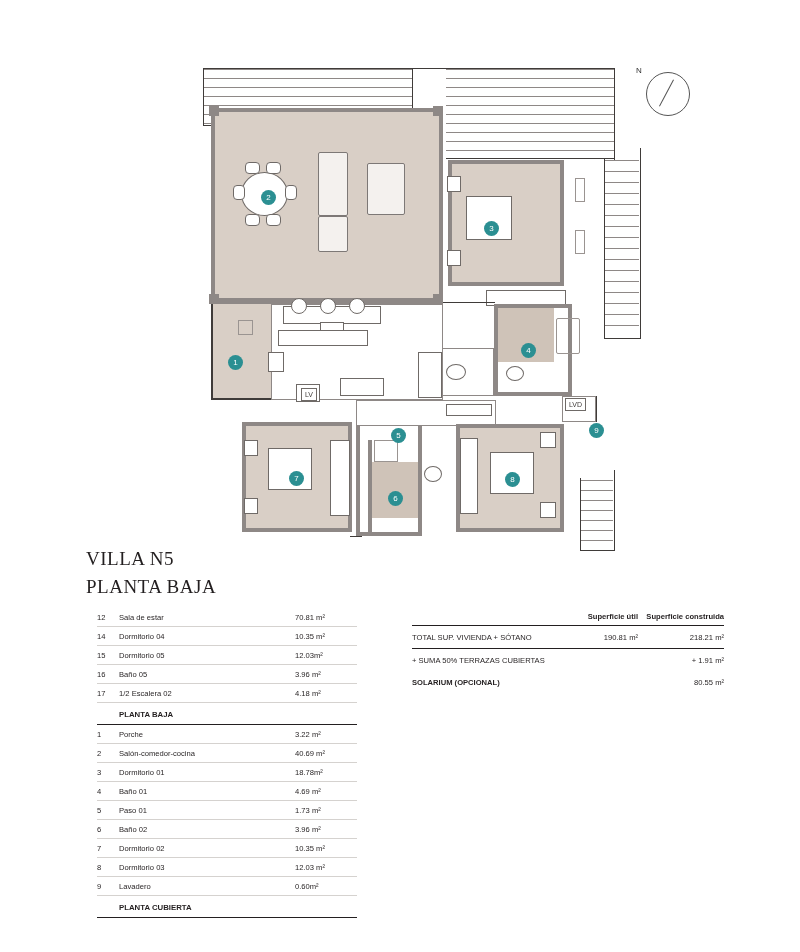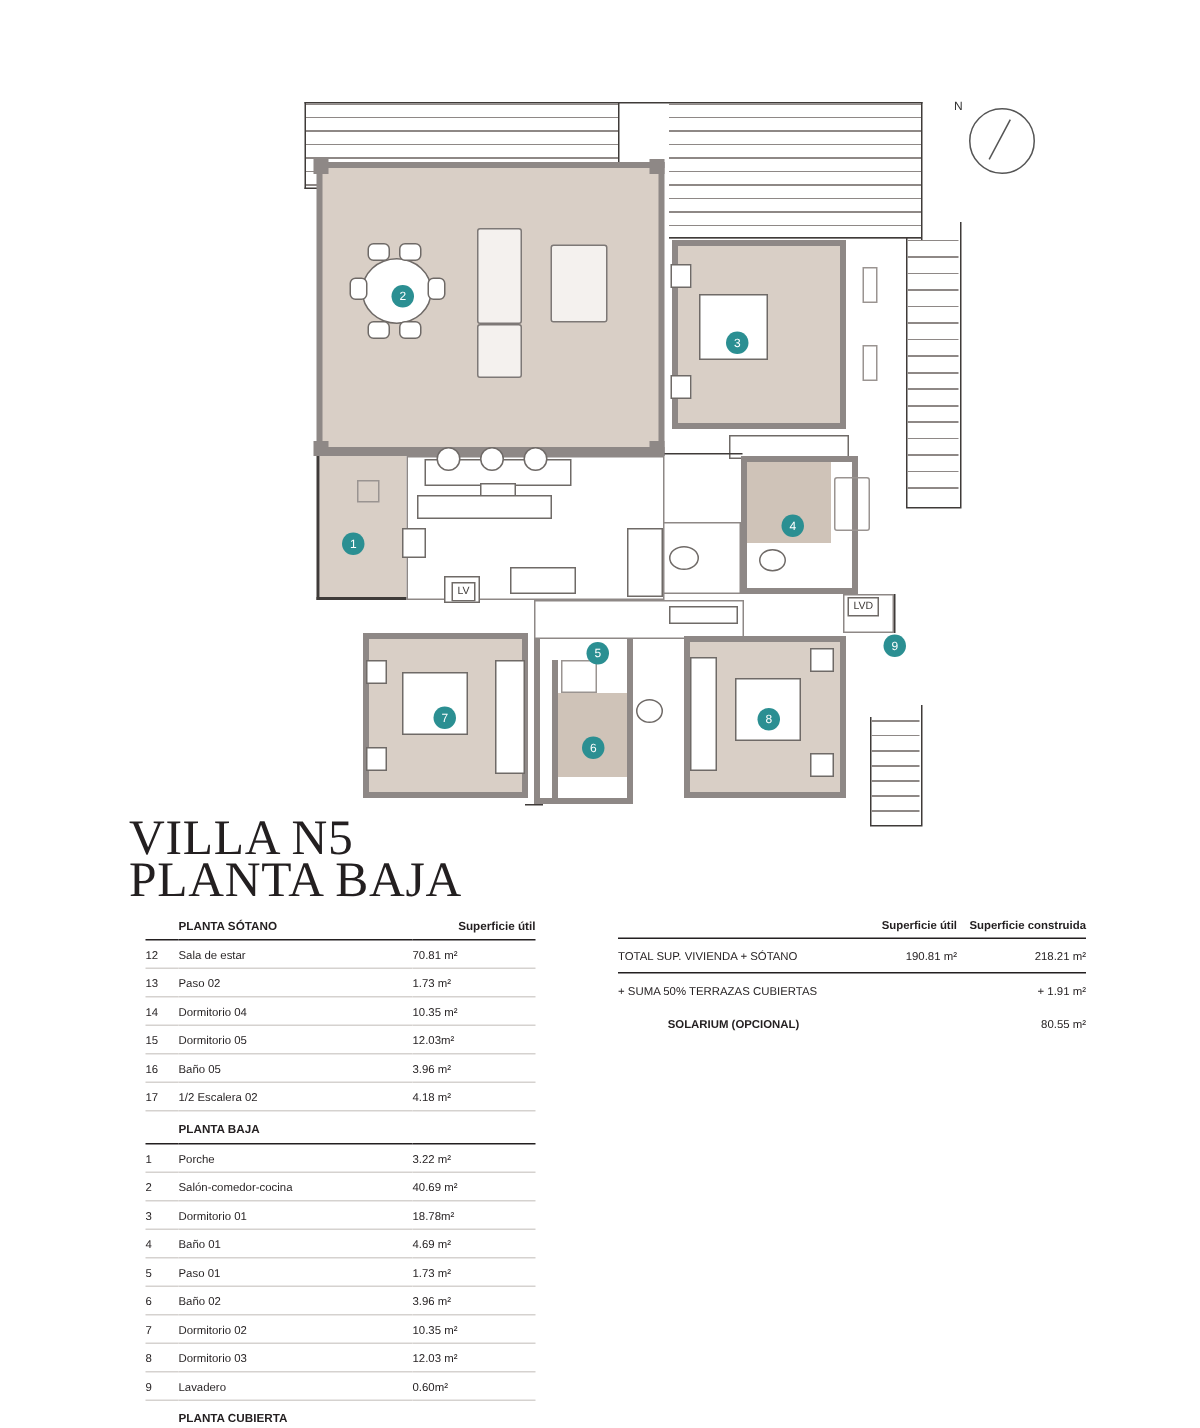--- a/index.html
+++ b/index.html
@@ -88,21 +88,21 @@
   
   .fur { position: absolute; border: 1px solid #6f6a67; background: #ffffff; }
   .fur-round { position: absolute; border: 1px solid #6f6a67; background: #ffffff; border-radius: 50%; }
   .soft { position: absolute; border: 1px solid #7d7876; background: #f4f1ee; border-radius: 2px; }
 
   
   #title {
     position: absolute;
     left: 86px; top: 545px;
     font-family: "Liberation Serif", serif;
-    font-size: 33px;
+    font-size: 19px;
     letter-spacing: 0.5px;
     color: #231f20;
     line-height: 28px;
     font-weight: normal;
   }
   #title .l2 { display: block; }
 
   
   #tables {
     position: absolute;
@@ -148,21 +148,21 @@
   #right-table tr.head td.spacer { text-align: left; }
   #right-table tr.row td {
     padding: 7px 0 6px 0;
     border-top: 1px solid #231f20;
   }
   #right-table tr.row td.lbl { font-weight: normal; font-size: 7.6px; }
   #right-table tr.row td.v1 { text-align: right; width: 72px; font-size: 7.6px; }
   #right-table tr.row td.v2 { text-align: right; width: 86px; font-size: 7.6px; }
   #right-table tr.last td { border-bottom: 1px solid #231f20; }
   #right-table tr.plain td { border-top: none; }
-  #right-table tr.plain td.lbl { font-weight: bold; text-align: center; }
+  #right-table tr.plain td.lbl { font-weight: bold; }
 </style>
 </head>
 <body>
 
 <div id="floorplan">
 
   <div class="compass">
     <div class="ring"></div>
     <div class="needle"></div>
     <div class="nlabel">N</div>
@@ -307,35 +307,25 @@
 <div id="title">
   <span>VILLA N5</span>
   <span class="l2">PLANTA BAJA</span>
 </div>
 
 <div id="tables">
 
   <div class="tbl" id="left-table">
     <table>
       <tbody>
-        <tr class="head">
-          <td class="num"></td>
-          <td class="name">PLANTA SÓTANO</td>
-          <td class="hdr-area">Superficie útil</td>
-        </tr>
 
         <tr class="row">
           <td class="num">12</td>
           <td class="name">Sala de estar</td>
           <td class="area">70.81 m²</td>
-        </tr>
-        <tr class="row">
-          <td class="num">13</td>
-          <td class="name">Paso 02</td>
-          <td class="area">1.73 m²</td>
         </tr>
         <tr class="row">
           <td class="num">14</td>
           <td class="name">Dormitorio 04</td>
           <td class="area">10.35 m²</td>
         </tr>
         <tr class="row">
           <td class="num">15</td>
           <td class="name">Dormitorio 05</td>
           <td class="area">12.03m²</td>

